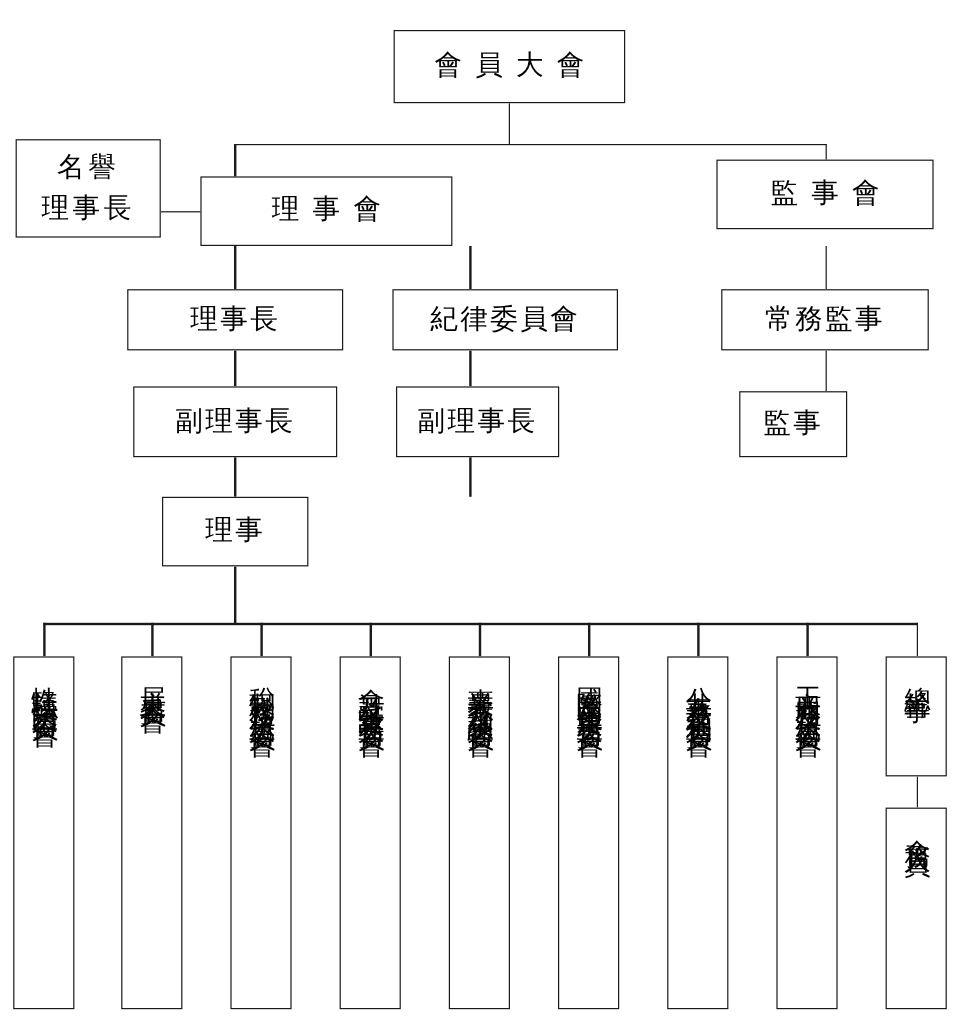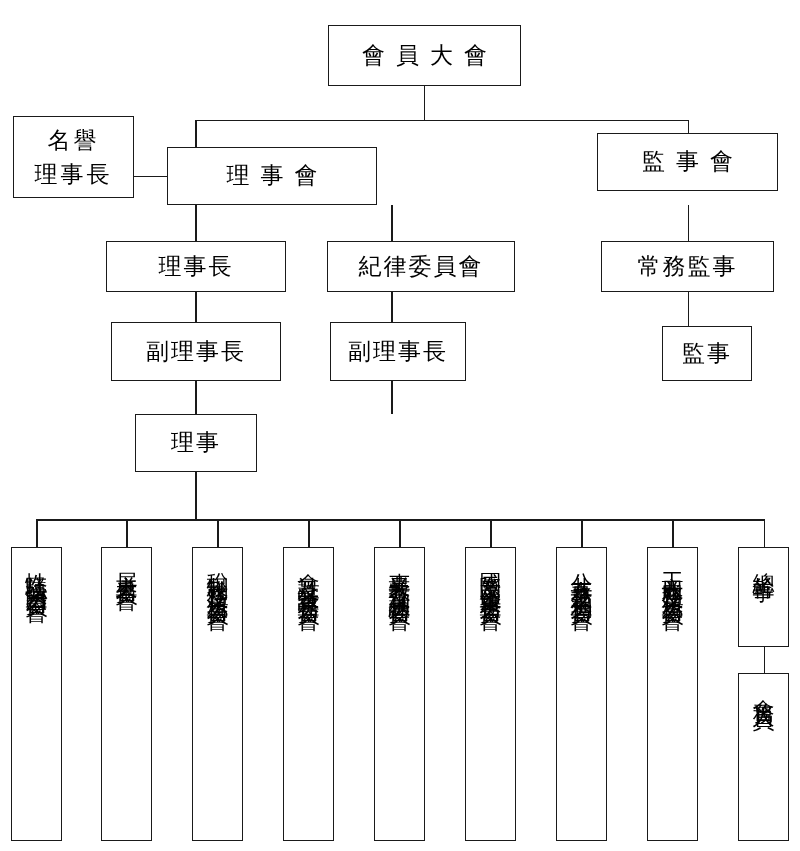--- a/index.html
+++ b/index.html
@@ -135,21 +135,21 @@
   </div>
 
   <div class="node h-node" style="left:111px; top:322px; width:170px; height:59px;">
     <span class="node-label">副理事長</span>
   </div>
 
   <div class="node h-node" style="left:330px; top:322px; width:136px; height:59px;">
     <span class="node-label">副理事長</span>
   </div>
 
-  <div class="node h-node" style="left:662px; top:326px; width:90px; height:55px;">
+  <div class="node h-node" style="left:616px; top:326px; width:90px; height:55px;">
     <span class="node-label">監事</span>
   </div>
 
   <div class="node h-node" style="left:135px; top:414px; width:122px; height:58px;">
     <span class="node-label">理事</span>
   </div>
 
 
   <div class="node v-node" style="left:11px; top:547px; width:51px; height:294px;">
     <span class="node-label">性騷擾防治委員會</span>

